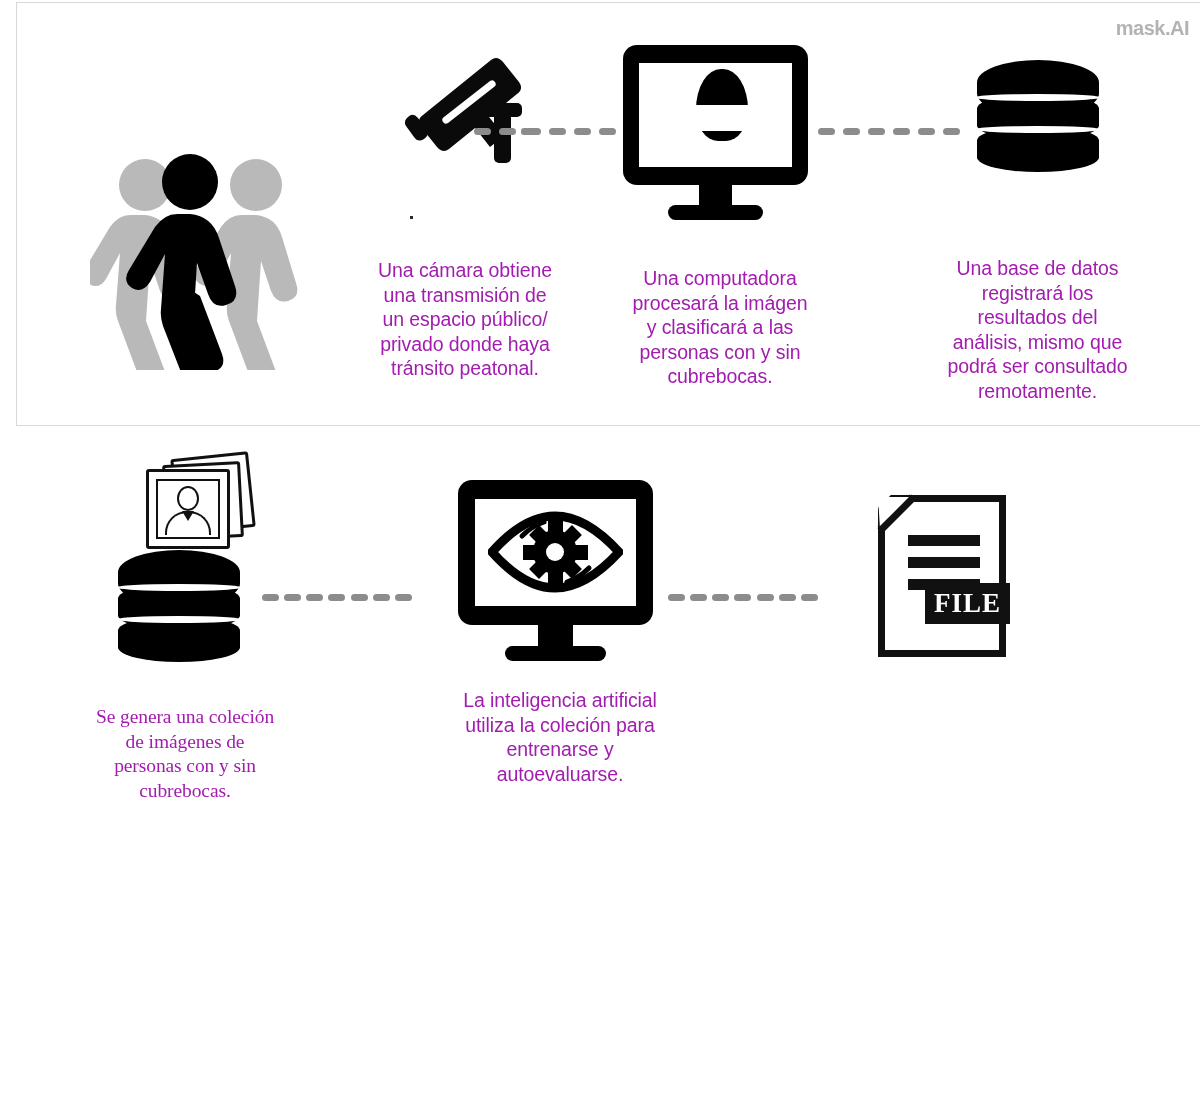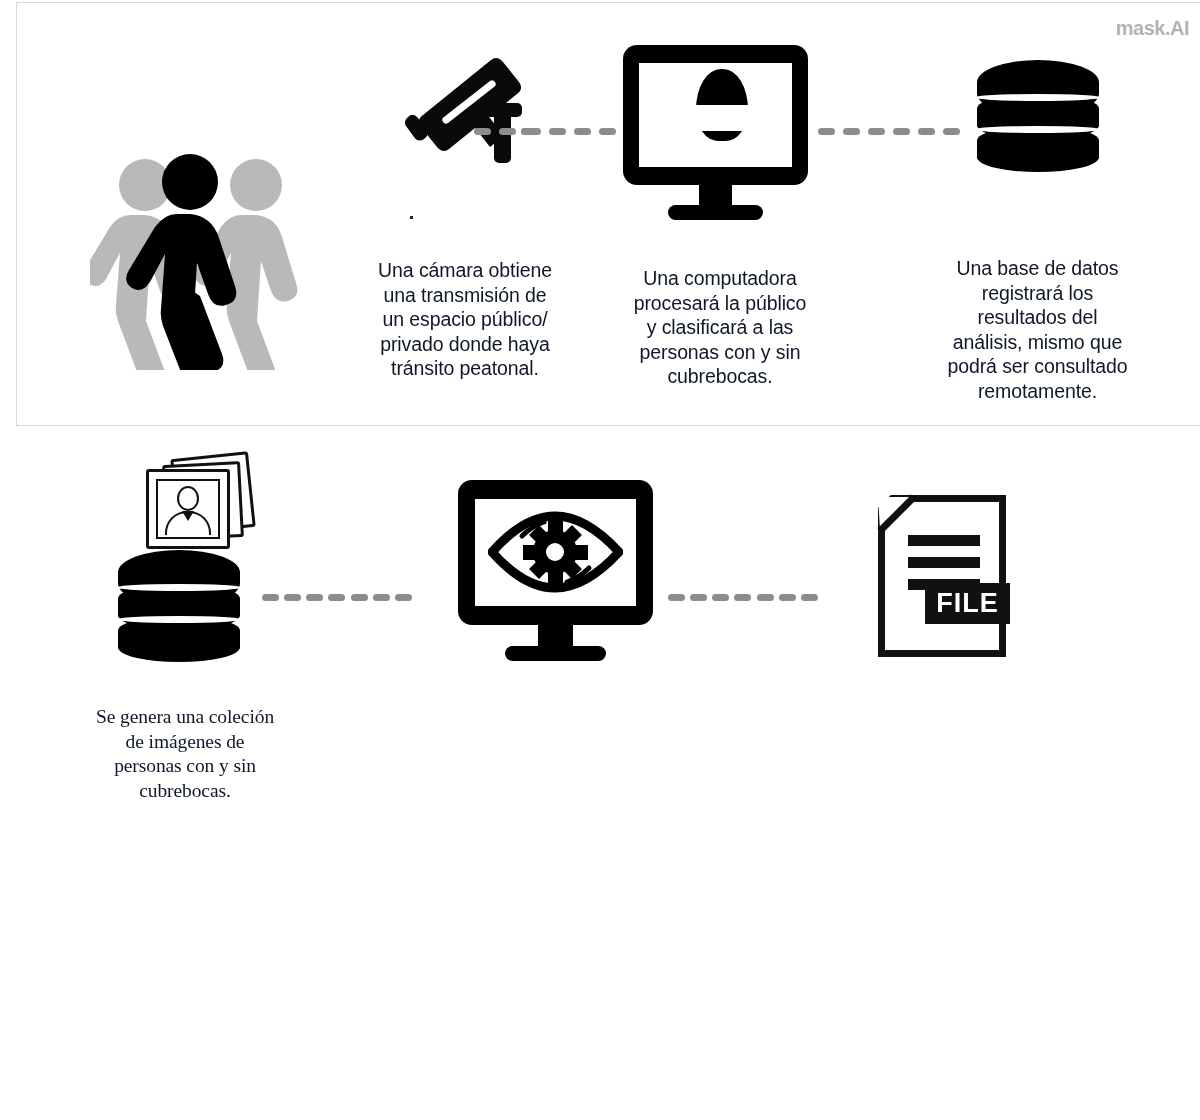--- a/index.html
+++ b/index.html
@@ -57,21 +57,21 @@
     box-sizing: border-box;
     text-align: center;
   }
   .icon-box {
     position: relative;
     margin: 0 auto;
   }
   .caption {
     font-size: 19.5px;
     line-height: 24.5px;
-    color: #0f172a;
+    color: #a21caf;
     text-align: center;
     letter-spacing: -0.1px;
     white-space: pre-line;
   }
 
   
   .connector {
     position: absolute;
     display: flex;
     align-items: center;
@@ -226,21 +226,21 @@
   .file-line {
     position: absolute;
     background: #111;
     height: 11px;
   }
   .file-badge {
     position: absolute;
     background: #111;
     color: #fff;
     font-weight: bold;
-    font-family: Liberation Sans, sans-serif;
+    font-family: Liberation Serif, serif;
     display: flex;
     align-items: center;
     justify-content: center;
     letter-spacing: 1px;
   }
 
   
   .cctv { position: relative; }
 </style>
 </head>
@@ -320,21 +320,21 @@
     <div class="mon-screen" style="left:16px; top:18px; width:153px; height:104px;"></div>
 
     <div class="face-head" style="left:73px; top:24px; width:52px; height:72px;"></div>
     <div class="face-strap" style="left:68px; top:60px; width:12px; height:18px;"></div>
     <div class="face-strap" style="left:118px; top:60px; width:12px; height:18px;"></div>
     <div class="face-mask" style="left:74px; top:60px; width:50px; height:26px; border-radius:3px;"></div>
     <div class="mon-neck" style="left:76px; top:140px; width:33px; height:24px;"></div>
     <div class="mon-base" style="left:45px; top:160px; width:95px; height:15px;"></div>
   </div>
   <div class="caption" style="margin-top:46px;">Una computadora
-procesará la público
+procesará la imágen
 y clasificará a las
 personas con y sin
 cubrebocas.</div>
 </div>
 
 <div class="connector" style="left:818px; top:128px; width:142px;">
   <i></i>
     <i></i>
   <i></i>
     <i></i>
@@ -419,20 +419,24 @@
         </g>
         <circle cx="67" cy="42" r="9" fill="#fff"></circle>
 
         <path d="M34 26 q10 -10 22 -14" fill="none" stroke="#000" stroke-width="5" stroke-linecap="round"></path>
         <path d="M101 58 q-10 10 -22 14" fill="none" stroke="#000" stroke-width="5" stroke-linecap="round"></path>
       </svg>
     </div>
     <div class="mon-neck" style="left:80px; top:145px; width:35px; height:25px;"></div>
     <div class="mon-base" style="left:47px; top:166px; width:101px; height:15px;"></div>
   </div>
+  <div class="caption" style="margin-top:28px;">La inteligencia artificial
+utiliza la coleción para
+entrenarse y
+autoevaluarse.</div>
 </div>
 
 <div class="connector" style="left:668px; top:594px; width:150px;">
   <i></i>
     <i></i>
   <i></i>
     <i></i>
   <i></i>
     <i></i>
   <i></i>

